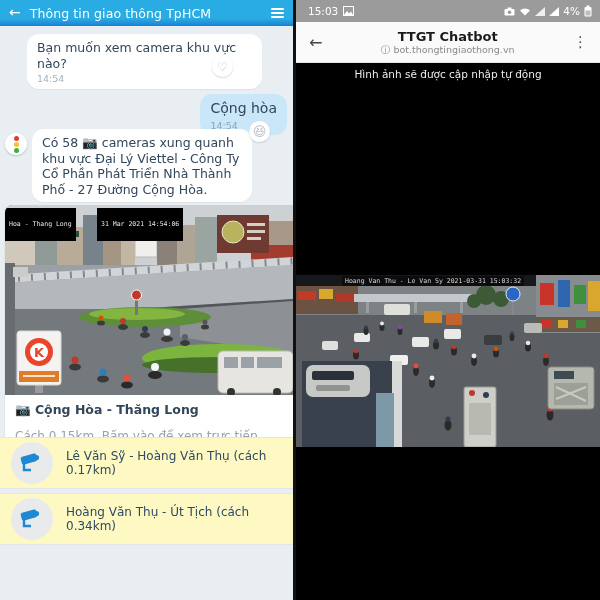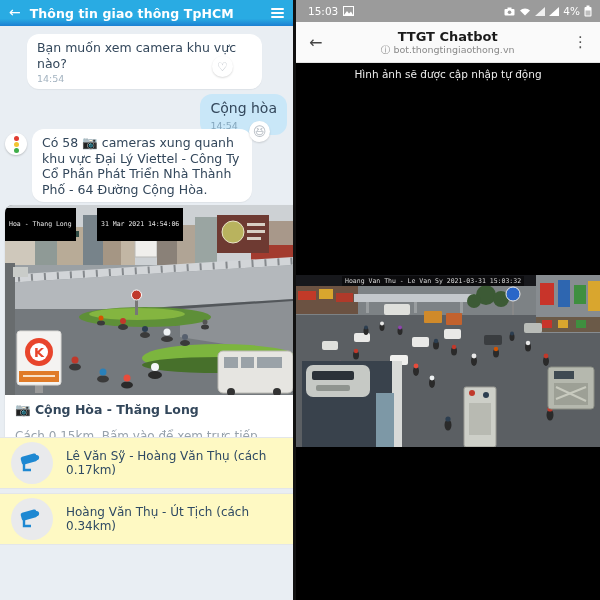--- a/index.html
+++ b/index.html
@@ -5,21 +5,21 @@
   html,body{margin:0;padding:0;width:600px;height:600px;overflow:hidden;
     font-family:"DejaVu Sans","Liberation Sans",sans-serif;background:#000;}
   .stage{position:relative;width:600px;height:600px;display:flex;}
   
   .left-pane{position:relative;width:293px;height:600px;background:#e9eef3;overflow:hidden;flex:none;}
   .divider{width:3px;height:600px;background:#111;flex:none;}
   .chat-header{position:absolute;top:0;left:0;right:0;height:26px;
     background:linear-gradient(180deg,#29abe3 0%,#29abe3 72%,#1b7fd2 100%);
     display:flex;align-items:center;color:#fff;z-index:5;}
   .chat-header .back{font-size:14px;margin:0 9px 2px 9px;}
-  .chat-header .title{font-size:12.5px;font-weight:bold;letter-spacing:.1px;}
+  .chat-header .title{font-size:12.5px;font-weight:normal;letter-spacing:.1px;}
   .menu-bars{margin-left:auto;margin-right:9px;display:flex;flex-direction:column;gap:2px;}
   .menu-bars i{display:block;width:13px;height:2px;background:#fff;border-radius:1px;}
   .bubble{position:absolute;border-radius:12px;padding:6px 10px 4px 10px;
     font-size:12.5px;color:#33475b;line-height:1.25;}
   .bubble .time{font-size:9.5px;color:#a3b3c0;margin-top:2px;}
   .bubble.bot{background:#fff;box-shadow:0 1px 1px rgba(0,0,0,.05);}
   .bubble.user{background:#c9e7f8;}
   .reaction{position:absolute;width:21px;height:21px;border-radius:50%;background:#fff;
     box-shadow:0 1px 2px rgba(0,0,0,.15);display:flex;align-items:center;justify-content:center;
     font-size:12px;color:#b9bfc6;z-index:4;}
@@ -90,21 +90,21 @@
       <div class="time" style="color:#85a7bd;">14:54</div>
     </div>
     <div class="reaction" style="left:249px;top:121px;font-size:13px;">😆</div>
 
     <div class="avatar" style="left:5px;top:133px;">
       <i style="background:#e03c31;"></i>
         <i style="background:#f2c531;"></i>
         <i style="background:#3fae49;"></i>
     </div>
     <div class="bubble bot" style="left:32px;top:129px;width:200px;">
-      <div>Có 58 📷 cameras xung quanh khu vực Đại Lý Viettel - Công Ty Cổ Phần Phát Triển Nhà Thành Phố - 64 Đường Cộng Hòa.</div>
+      <div>Có 58 📷 cameras xung quanh khu vực Đại Lý Viettel - Công Ty Cổ Phần Phát Triển Nhà Thành Phố - 27 Đường Cộng Hòa.</div>
     </div>
 
     <div class="camera-card">
       <div class="cam-img-wrap">
         <svg width="288" height="190" viewBox="0 0 288 190">
           <rect width="288" height="190" fill="#9aa0a4"></rect>
           <rect width="288" height="60" fill="#cdd1d4"></rect>
 
           <g>
             <rect x="0" y="18" width="30" height="42" fill="#cfc8bb"></rect>

